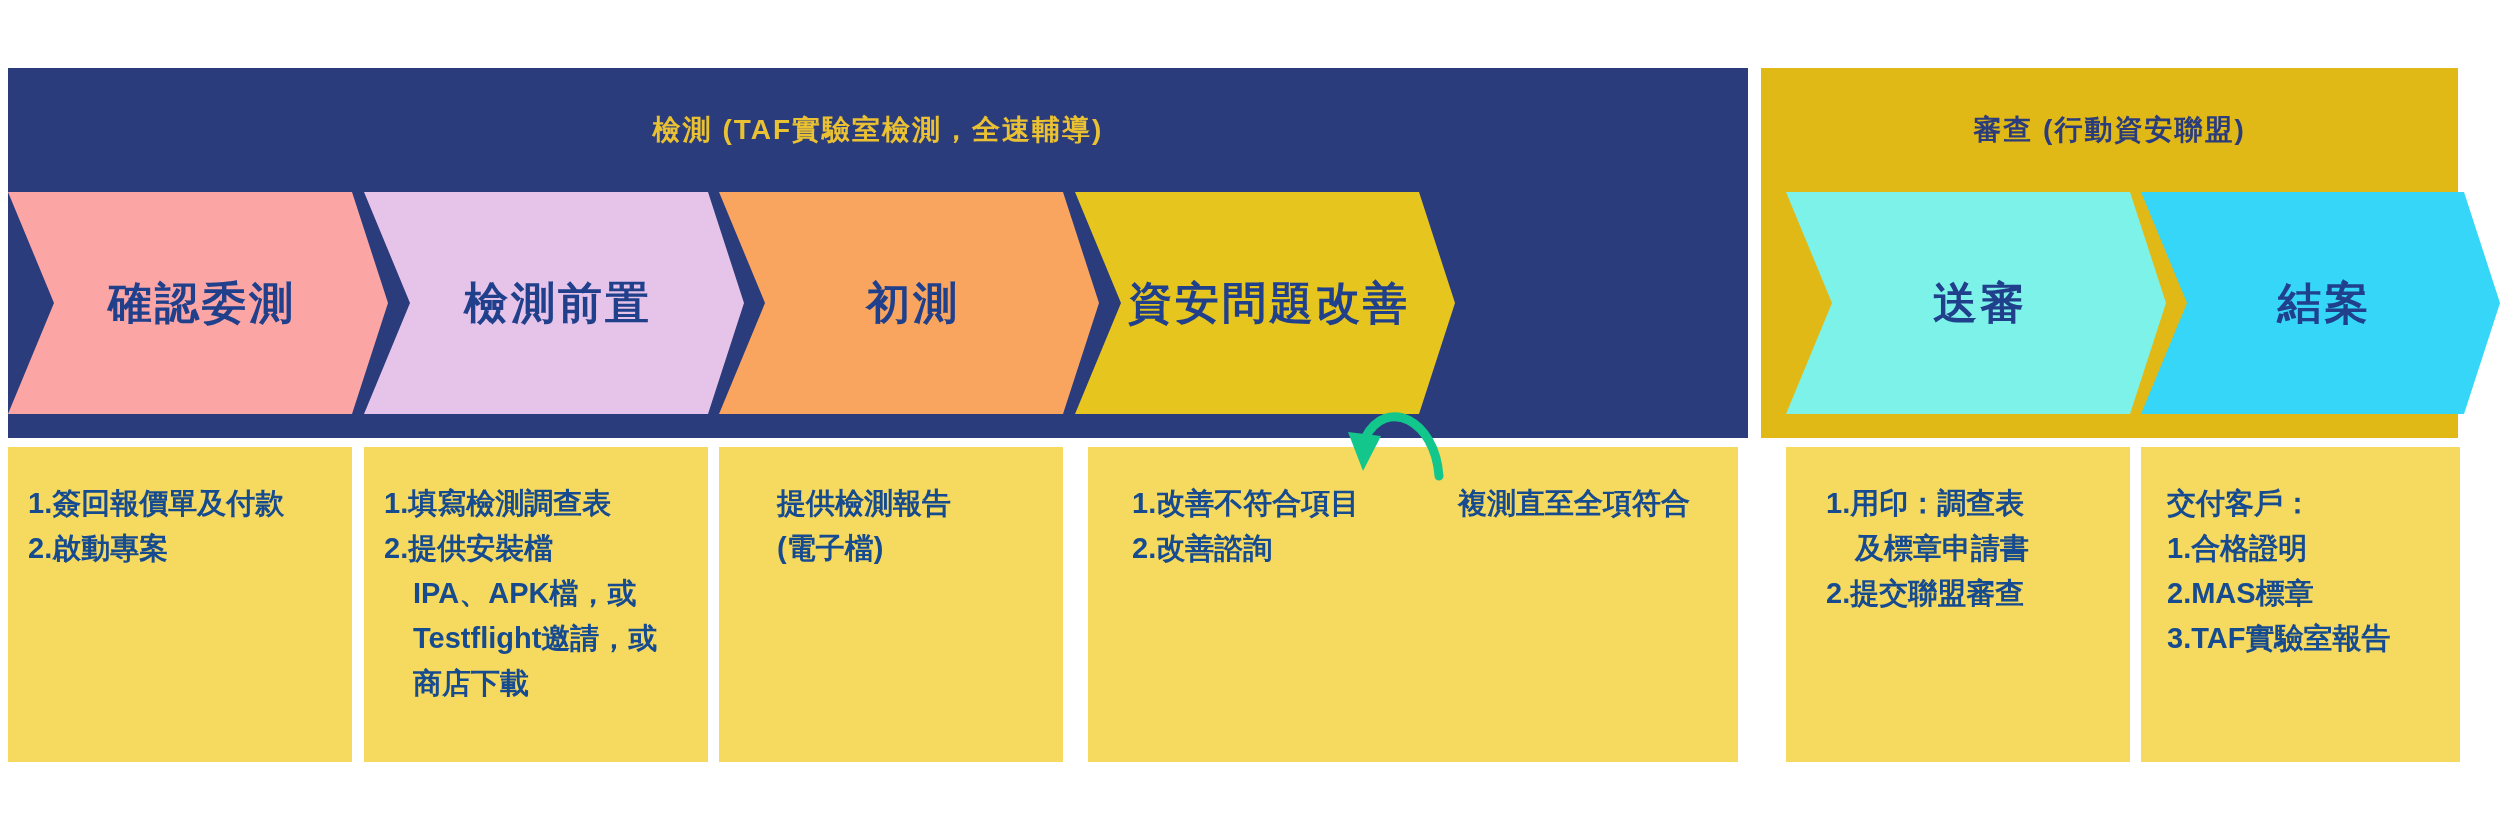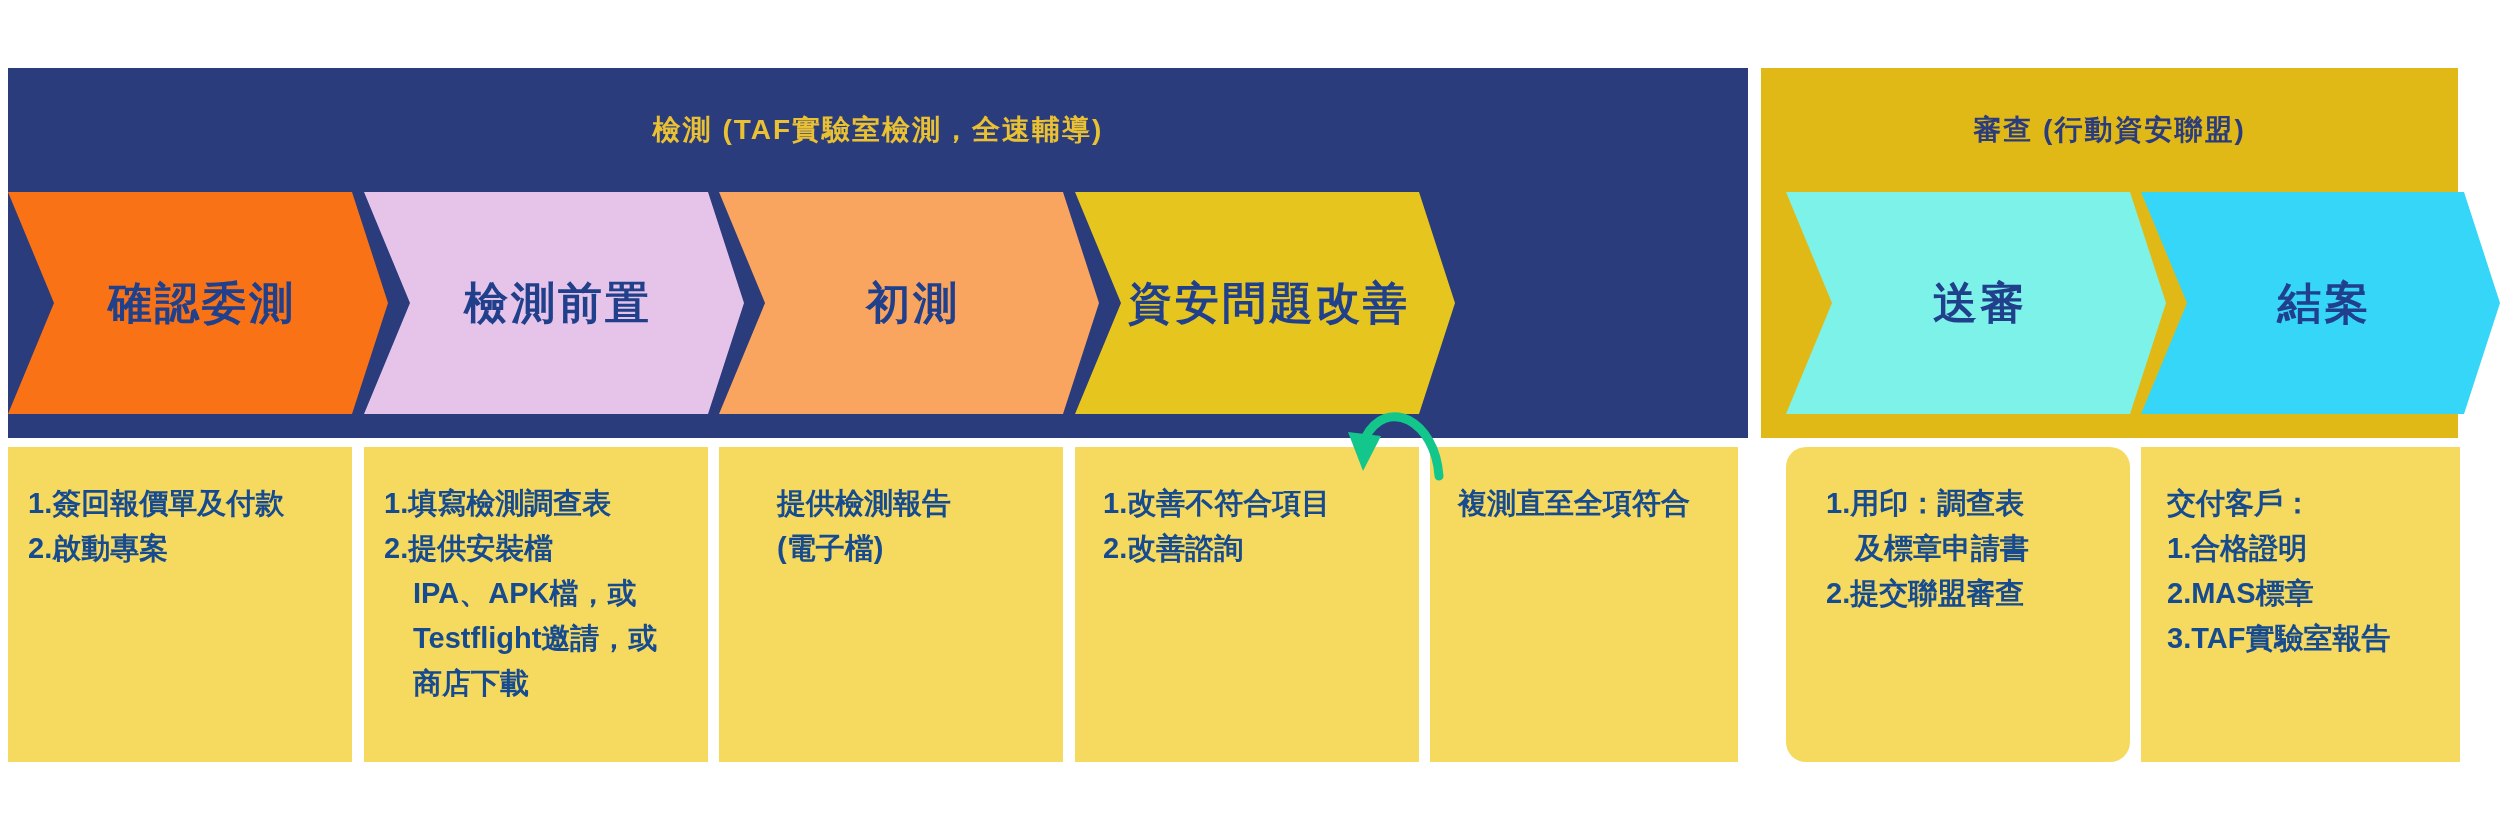--- a/index.html
+++ b/index.html
@@ -47,40 +47,40 @@
   .c1{left:364px;width:344px;}
   .c2{left:719px;width:344px;}
   .c3{left:1075px;width:344px;}
   .c4{left:1430px;width:308px;}
   .c5{left:1786px;width:344px;}
   .c6{left:2141px;width:319px;}
   .arrow.c0,.arrow.c1,.arrow.c2,.arrow.c3,.arrow.c4,.arrow.c5{width:380px;}
   .arrow.c6{width:359px;}
   
   .box.c2{padding-left:58px;}
-  .box.c3{padding-left:28px;}
+  .box.c3{padding-left:44px;margin-left:13px;}
   .box.c4{padding-left:28px;}
-  .box.c5{padding-left:40px;border-radius:20px;}
+  .box.c5{padding-left:40px;}
   .box.c6{padding-left:26px;}
   
   #return-arrow{position:absolute;left:1335px;top:392px;z-index:4;}
 </style>
 </head>
 <body>
 
 <div id="page">
 
   <div class="band band-test">
     <div class="band-title">檢測 (TAF實驗室檢測，全速輔導)</div>
   </div>
   <div class="band band-review">
     <div class="band-title">審查 (行動資安聯盟)</div>
   </div>
 
-  <div class="arrow c0" style="background: #f97316;">
+  <div class="arrow c0" style="background: #fca5a5;">
     <span class="lbl">確認委測</span>
   </div>
   <div class="arrow c1" style="background: rgb(230, 195, 232);">
     <span class="lbl">檢測前置</span>
   </div>
   <div class="arrow c2" style="background: rgb(249, 164, 95);">
     <span class="lbl">初測</span>
   </div>
   <div class="arrow c3" style="background: rgb(230, 197, 31);">
     <span class="lbl">資安問題改善</span>

